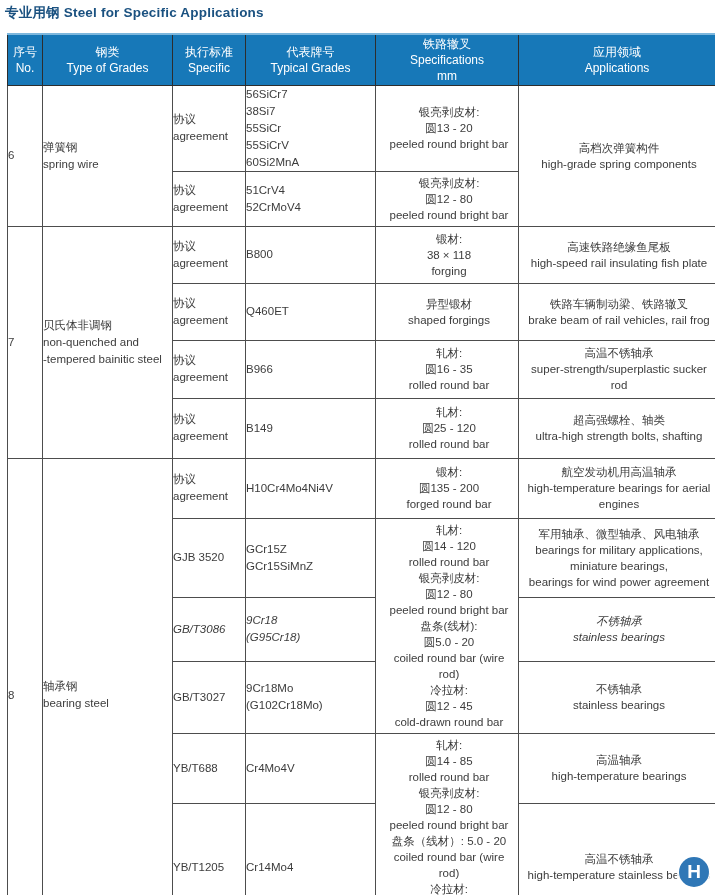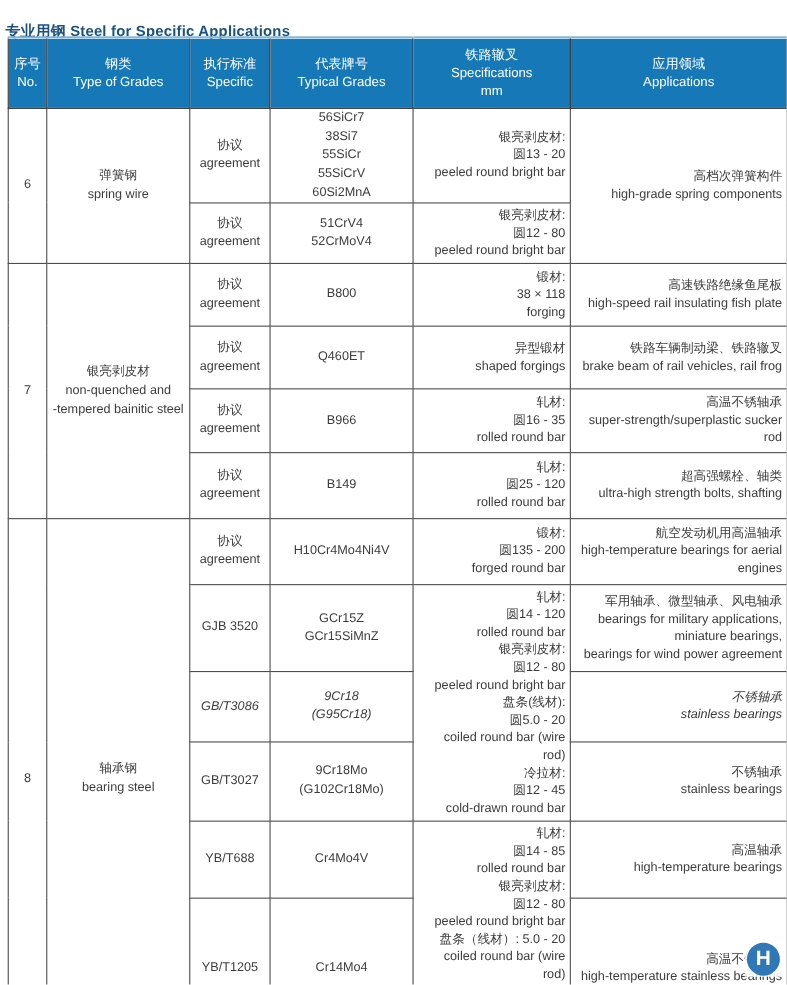--- a/index.html
+++ b/index.html
@@ -5,21 +5,21 @@
   * { margin: 0; padding: 0; box-sizing: border-box; }
   html, body { background: #ffffff; }
   body {
     width: 715px; height: 895px;
     font-family: "Liberation Sans", "DejaVu Sans", sans-serif;
     color: var(--body-text, #3c3c3c);
     position: relative;
     overflow: hidden;
   }
   .page-title {
-    position: absolute; left: 5px; top: 20px;
+    position: absolute; left: 5px; top: 4px;
     font-size: 13.5px; font-weight: 700;
     color: var(--title-text, #1a5180);
     letter-spacing: 0.2px;
   }
   table.steel {
     position: absolute; left: 7px; top: 33px;
     width: 708px;
     border-collapse: collapse;
     table-layout: fixed;
     font-size: 11.5px;
@@ -33,23 +33,23 @@
   table.steel th {
     background: var(--header-bg, #1778b8);
     color: var(--header-text, #ffffff);
     font-weight: 400;
     font-size: 12px;
     line-height: 16px;
     text-align: center;
     border-color: #2d2d2d;
     border-top: 2px solid #7db7dd;
   }
-  td.c-center { text-align: center; line-height: 17px; }
-  td.c-left   { text-align: right; padding: 3px 4px 3px 8px; line-height: 16px; }
-  tr.h-head { height: 64px; }
+  td.c-center { text-align: left; line-height: 17px; }
+  td.c-left   { text-align: center; padding: 3px 4px 3px 8px; line-height: 16px; }
+  tr.h-head { height: 51px; }
   tr.h-r6a { height: 84px; }  tr.h-r6b { height: 54px; }
   tr.h-r7a { height: 57px; }  tr.h-r7b { height: 57px; }
   tr.h-r7c { height: 58px; }  tr.h-r7d { height: 60px; }
   tr.h-r8a { height: 60px; }  tr.h-r8b { height: 67px; }
   tr.h-r8c { height: 58px; font-style: italic; }  tr.h-r8d { height: 64px; }
   tr.h-r8e { height: 63px; }  tr.h-r8f { height: 116px; }
   tr.last td { border-bottom: 3px solid #161616; }
   .watermark {
     position: absolute; right: 4px; bottom: 7px;
     display: flex; align-items: center; gap: 5px;
@@ -125,21 +125,21 @@
 agreement</td>
       <td class="c-center">51CrV4
 52CrMoV4</td>
       <td class="c-left">银亮剥皮材:
 圆12 - 80
 peeled round bright bar</td>
     </tr>
 
     <tr class="h-r7a">
       <td class="c-center" rowspan="4">7</td>
-      <td class="c-center" rowspan="4">银亮剥皮材
+      <td class="c-center" rowspan="4">贝氏体非调钢
 non-quenched and
 -tempered bainitic steel</td>
       <td class="c-center">协议
 agreement</td>
       <td class="c-center">B800</td>
       <td class="c-left">锻材:
 38 × 118
 forging</td>
       <td class="c-left">高速铁路绝缘鱼尾板
 high-speed rail insulating fish plate</td>

